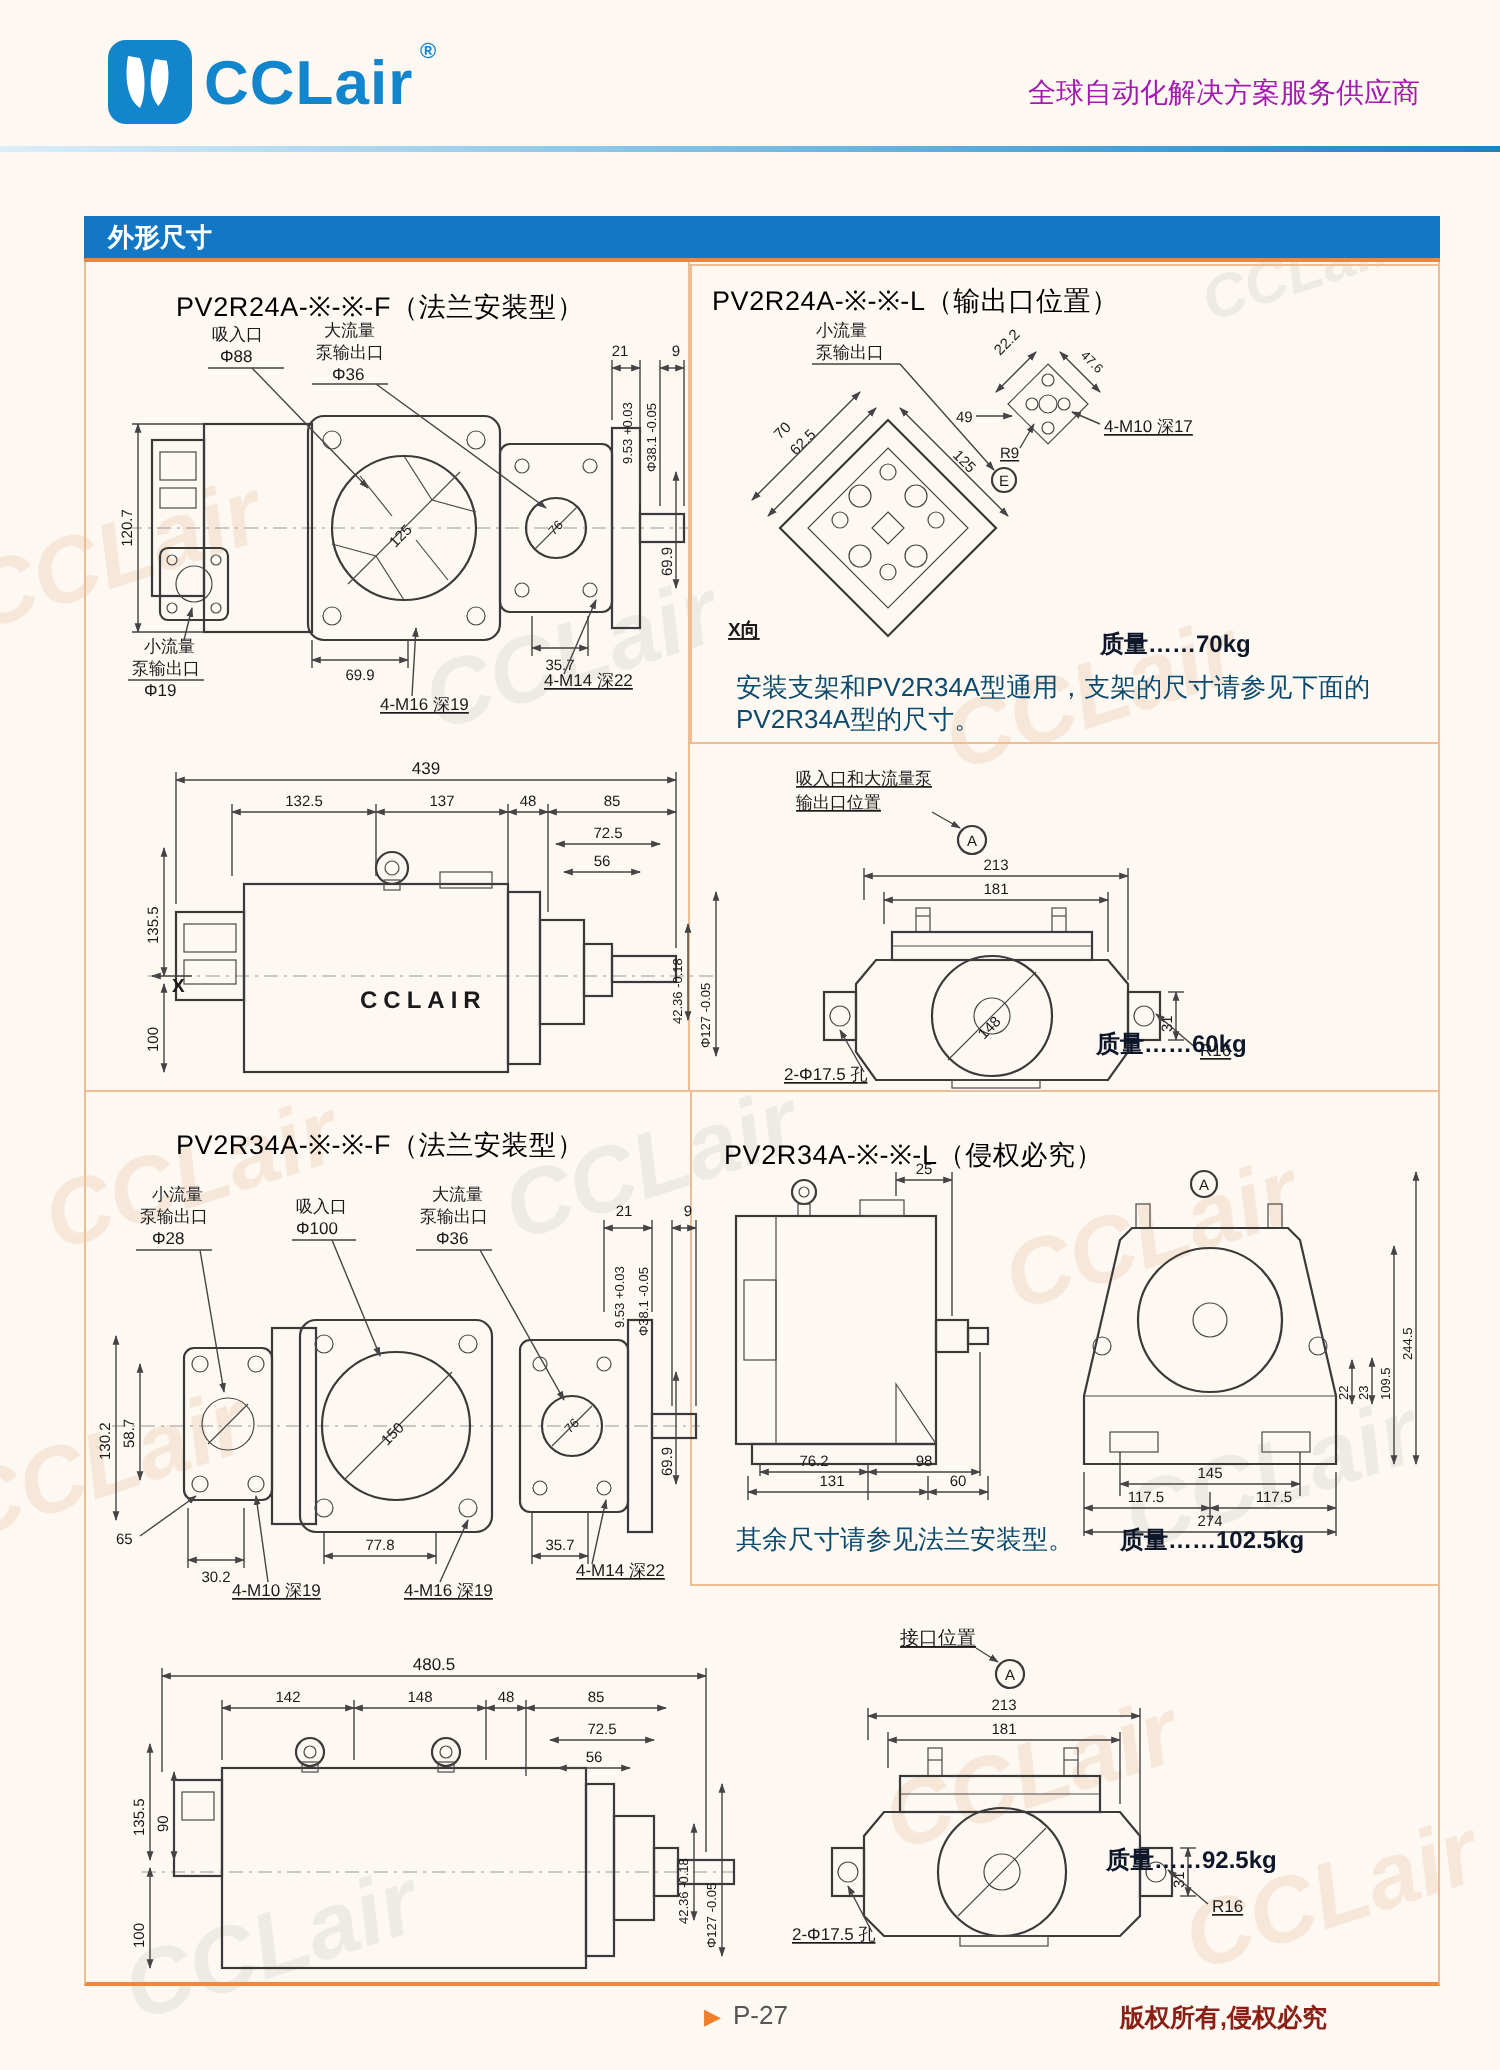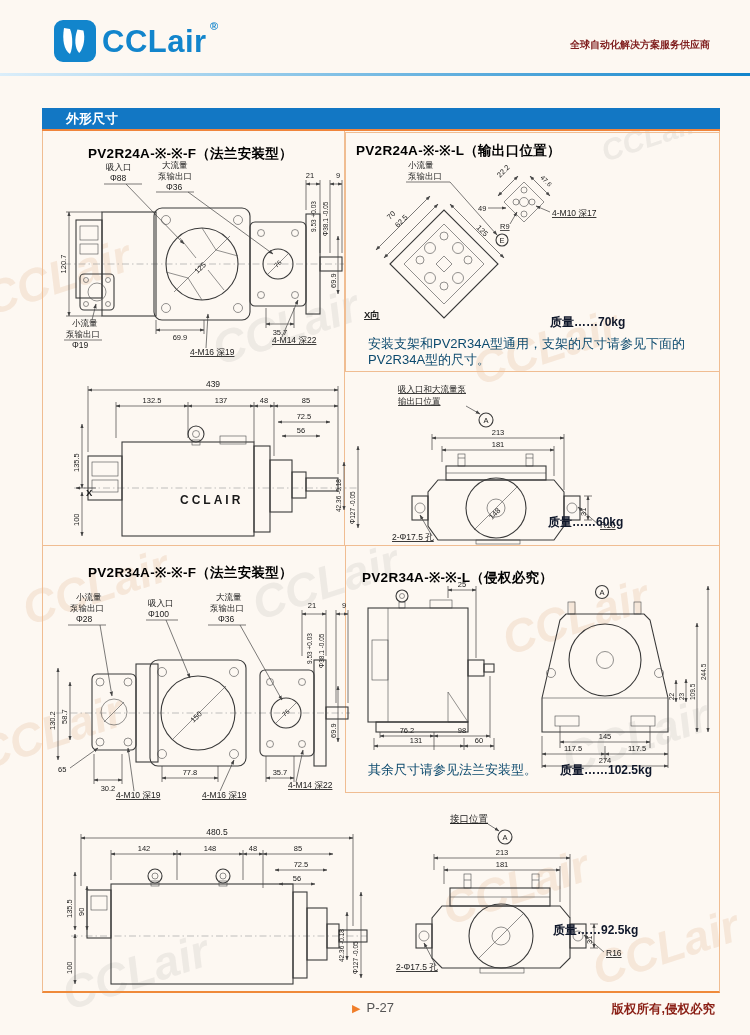--- a/index.html
+++ b/index.html
@@ -7,36 +7,36 @@
   body{position:relative;font-family:"Liberation Sans",sans-serif;background:#fdf8f2;overflow:hidden}
   .abs{position:absolute}
   
   .wm{position:absolute;font:italic bold 46px "Liberation Sans",sans-serif;color:rgba(219,166,118,.20);transform:rotate(-18deg);white-space:nowrap;pointer-events:none;z-index:0}
   .wm.g{color:rgba(150,150,150,.14)}
   .wm.s{font-size:30px}
   
   .logobox{left:54px;top:20px;width:42px;height:42px;background:#1285cc;border-radius:9px;z-index:3}
   .logotext{left:102px;top:24px;font-size:31px;font-weight:bold;color:#1285cc;letter-spacing:.5px;z-index:3}
   .logoreg{left:210px;top:20px;font-size:11px;color:#1285cc;font-weight:bold;z-index:3}
-  .tagline{right:40px;top:38px;font-size:10px;font-weight:bold;color:#7f1d1d;z-index:3}
+  .tagline{right:40px;top:38px;font-size:14px;font-weight:normal;color:#a21caf;z-index:3}
   .blueline{left:0;top:73px;width:750px;height:3px;background:linear-gradient(90deg,#dbeefa,#8cc6e8 40%,#1285cc);z-index:3}
   
   .frame{left:42px;top:108px;width:678px;height:885px;border:1px solid #f0bd92;border-bottom:2px solid #ef8a3a;z-index:1}
-  .secbar{left:42px;top:108px;width:678px;height:23px;background:#1277c4;border-bottom:2px solid #f0853c;color:#fff;font-size:13px;font-weight:bold;line-height:21px;padding-left:24px;z-index:2}
+  .secbar{left:42px;top:108px;width:678px;height:23px;background:#1277c4;border-bottom:2px solid #f0853c;color:#fff;font-size:13px;font-weight:bold;line-height:21px;padding-left:12px;z-index:2}
   .vdiv1{left:344px;top:131px;width:1px;height:414px;background:#f0bd92;z-index:1}
   .hdiv{left:42px;top:545px;width:678px;height:1px;background:#f0bd92;z-index:1}
   .box1{left:345px;top:132px;width:375px;height:240px;border:1px solid #f0bd92;z-index:1}
   .box2{left:345px;top:545px;width:375px;height:248px;border:1px solid #f0bd92;z-index:1}
-  .dtitle{position:absolute;font-weight:bold;font-size:13.5px;color:#000;letter-spacing:.3px;z-index:2}
+  .dtitle{position:absolute;font-weight:normal;font-size:13.5px;color:#000;letter-spacing:.3px;z-index:2}
   .note{position:absolute;font-size:13px;color:#0c4a6e;z-index:2;line-height:16px}
   .mass{position:absolute;font-size:12px;color:#0f172a;font-weight:bold;z-index:2}
   
   .pgnum{left:352px;top:1000px;font-size:13px;color:#555;z-index:3}
   .pgnum .tri{color:#f07e2a;font-size:11px;margin-right:6px}
-  .copyright{left:560px;top:1001px;width:155px;text-align:right;font-size:12.5px;font-weight:bold;color:#8a1f15;z-index:3}
+  .copyright{left:560px;top:1001px;width:155px;font-size:12.5px;font-weight:bold;color:#8a1f15;z-index:3}
   
   svg.draw{position:absolute;overflow:visible;z-index:2}
   svg.draw text{font-family:"Liberation Sans",sans-serif;fill:#1a1a1a}
   .ol{fill:none;stroke:#3a3a3a;stroke-width:1.1}
   .th{fill:none;stroke:#4a4a4a;stroke-width:.6}
   .dl{stroke:#444;stroke-width:.7;fill:none}
   .cl{stroke:#999;stroke-width:.6;stroke-dasharray:7 3 1.5 3;fill:none}
   .t6{font-size:6.5px}.t7{font-size:7.5px}.t8{font-size:8.5px}.t9{font-size:9.5px}
   .mid{text-anchor:middle}
   .u{text-decoration:underline}

